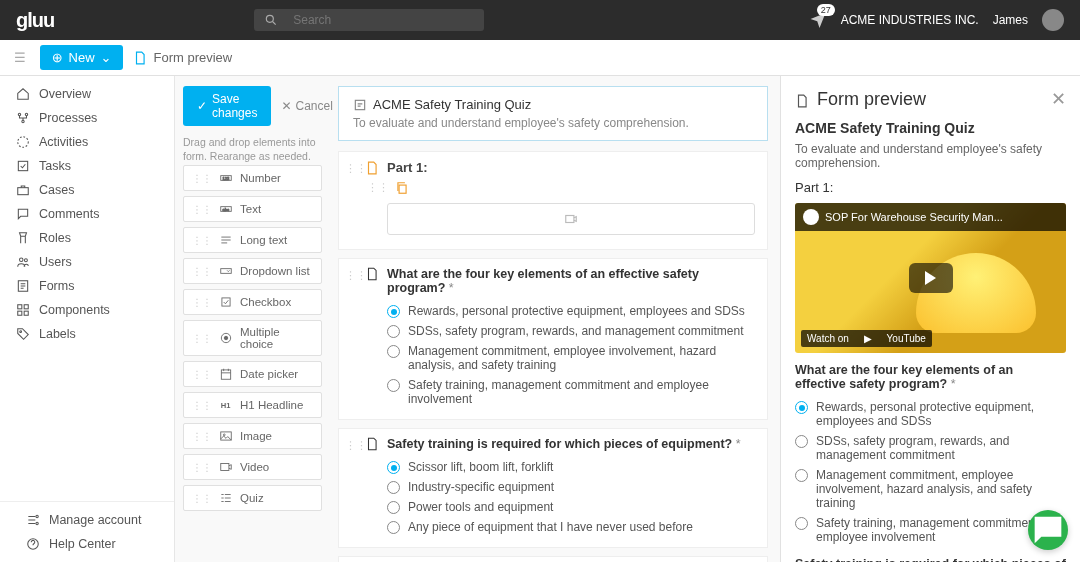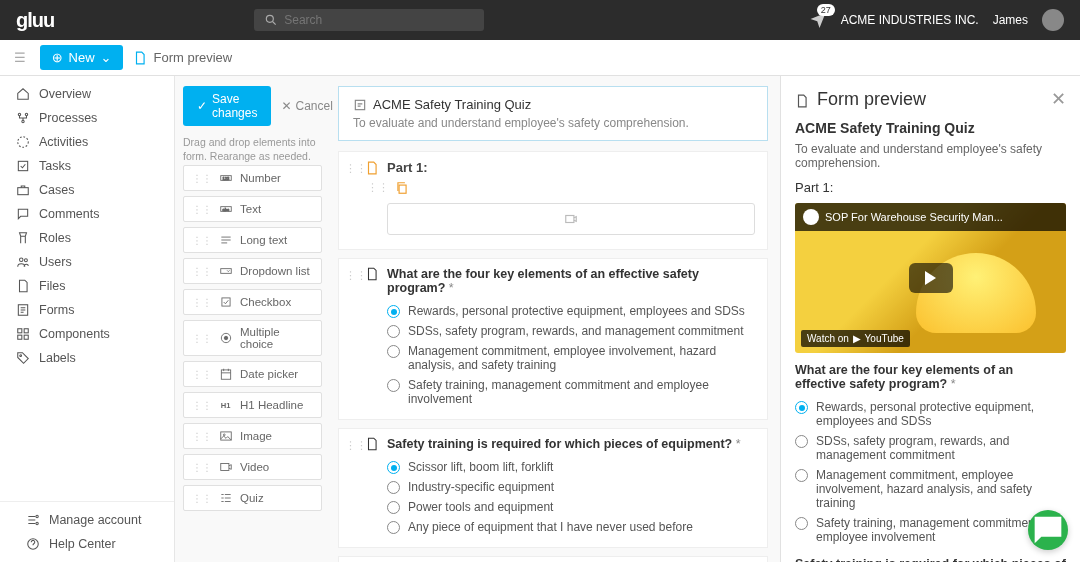--- a/index.html
+++ b/index.html
@@ -1,20 +1,20 @@
 <!DOCTYPE html>
 <html><head>
 <meta charset="utf-8">
 <style>
 * { box-sizing: border-box; margin: 0; padding: 0; }
 body { font-family: -apple-system, BlinkMacSystemFont, "Segoe UI", Arial, sans-serif; font-size: 13px; color: #333; background: #f5f5f5; width: 1080px; height: 562px; overflow: hidden; }
 .topbar { background: #2c2c2c; height: 40px; display: flex; align-items: center; padding: 0 16px; color: #fff; }
 .logo { font-weight: bold; font-size: 20px; letter-spacing: -1px; }
 .search-wrap { margin-left: 200px; background: #444; border-radius: 3px; display: flex; align-items: center; padding: 4px 10px; width: 230px; }
-.search-wrap input { background: transparent; border: none; color: #ccc; outline: none; margin-left: 6px; width: 100%; font-size: 12px; }
+.search-wrap input { background: transparent; border: none; color: #ccc; outline: none; margin-left: 15px; width: 100%; font-size: 12px; }
 .top-right { margin-left: auto; display: flex; align-items: center; gap: 14px; font-size: 12px; }
 .notif { position: relative; }
 .badge { position: absolute; top: -6px; right: -8px; background: #fff; color: #333; border-radius: 8px; font-size: 9px; padding: 1px 4px; }
 .avatar { width: 22px; height: 22px; border-radius: 50%; background: #888; display: inline-block; }
 
 .subhead { background: #fff; height: 36px; border-bottom: 1px solid #e1e1e1; display: flex; align-items: center; padding: 0 10px; gap: 10px; }
 .menu-icon { color: #aaa; cursor: pointer; padding: 4px; }
 .new-btn { background: #00b0f0; color: #fff; padding: 5px 12px; border-radius: 3px; display: flex; align-items: center; gap: 6px; font-weight: 500; cursor: pointer; }
 .breadcrumb { display: flex; align-items: center; gap: 6px; color: #666; cursor: pointer; }
 
@@ -52,21 +52,21 @@
 .preview-head { display: flex; align-items: center; gap: 8px; font-size: 18px; font-weight: 400; color: #333; margin-bottom: 10px; }
 .preview-close { margin-left: auto; color: #999; cursor: pointer; }
 .preview-title { font-size: 14px; font-weight: 600; margin-bottom: 6px; }
 .preview-desc { font-size: 12px; color: #666; margin-bottom: 10px; }
 .preview-part { font-size: 13px; font-weight: 500; margin-bottom: 8px; }
 .video-thumb { position: relative; height: 150px; background: linear-gradient(135deg,#f4d03f 40%,#d4a017 60%); border-radius: 3px; margin-bottom: 10px; overflow: hidden; }
 .video-top { position: absolute; top: 0; left: 0; right: 0; background: rgba(0,0,0,0.7); color: #fff; font-size: 11px; padding: 6px 8px; display: flex; align-items: center; gap: 6px; }
 .yt-logo { width: 16px; height: 16px; background: #fff; border-radius: 50%; }
 .play-center { position: absolute; top: 50%; left: 50%; transform: translate(-50%,-50%); width: 44px; height: 30px; background: rgba(0,0,0,0.6); border-radius: 6px; display: flex; align-items: center; justify-content: center; }
 .play-tri { width: 0; height: 0; border-left: 11px solid #fff; border-top: 7px solid transparent; border-bottom: 7px solid transparent; }
-.watch-on { position: absolute; bottom: 6px; left: 6px; background: rgba(0,0,0,0.7); color: #fff; font-size: 10px; padding: 3px 6px; border-radius: 2px; display: flex; align-items: center; gap: 4px; }
+.watch-on { position: absolute; bottom: 6px; left: 6px; background: rgba(0,0,0,0.7); color: #fff; font-size: 10px; padding: 3px 6px; border-radius: 2px; display: flex; align-items: center; gap: 15px; }
 .helmet { position: absolute; bottom: 20px; right: 30px; width: 120px; height: 80px; background: radial-gradient(ellipse at 50% 30%,#fff176,#fbc02d); border-radius: 60px 60px 20px 20px; }
 
 .chat-fab { position: absolute; bottom: 12px; right: 12px; width: 40px; height: 40px; background: #2bb24c; border-radius: 50%; display: flex; align-items: center; justify-content: center; color: #fff; cursor: pointer; box-shadow: 0 2px 6px rgba(0,0,0,0.2); }
 
 .icon { width: 14px; height: 14px; display: inline-block; flex-shrink: 0; }
 svg { width: 100%; height: 100%; }
 </style>
 </head>
 <body>
 
@@ -157,26 +157,20 @@
             </svg></span>
           <span>Roles</span>
         </div>
         <div class="sidebar-item">
           <span class="icon"><svg viewBox="0 0 24 24" fill="none" stroke="currentColor" stroke-width="1.8">
               <circle cx="9" cy="8" r="3"></circle>
               <circle cx="17" cy="9" r="2.5"></circle>
               <path d="M3 20c0-3 3-5 6-5s6 2 6 5M14 20c0-2 2-4 4-4s3 1 3 3"></path>
             </svg></span>
           <span>Users</span>
-        </div>
-        <div class="sidebar-item">
-          <span class="icon"><svg viewBox="0 0 24 24" fill="none" stroke="currentColor" stroke-width="1.8">
-              <path d="M6 2h9l4 4v16H6z"></path>
-            </svg></span>
-          <span>Files</span>
         </div>
         <div class="sidebar-item">
           <span class="icon"><svg viewBox="0 0 24 24" fill="none" stroke="currentColor" stroke-width="1.8">
               <rect x="4" y="3" width="16" height="18"></rect>
               <path d="M8 8h8M8 12h8M8 16h5"></path>
             </svg></span>
           <span>Forms</span>
         </div>
         <div class="sidebar-item">
           <span class="icon"><svg viewBox="0 0 24 24" fill="none" stroke="currentColor" stroke-width="1.8">

